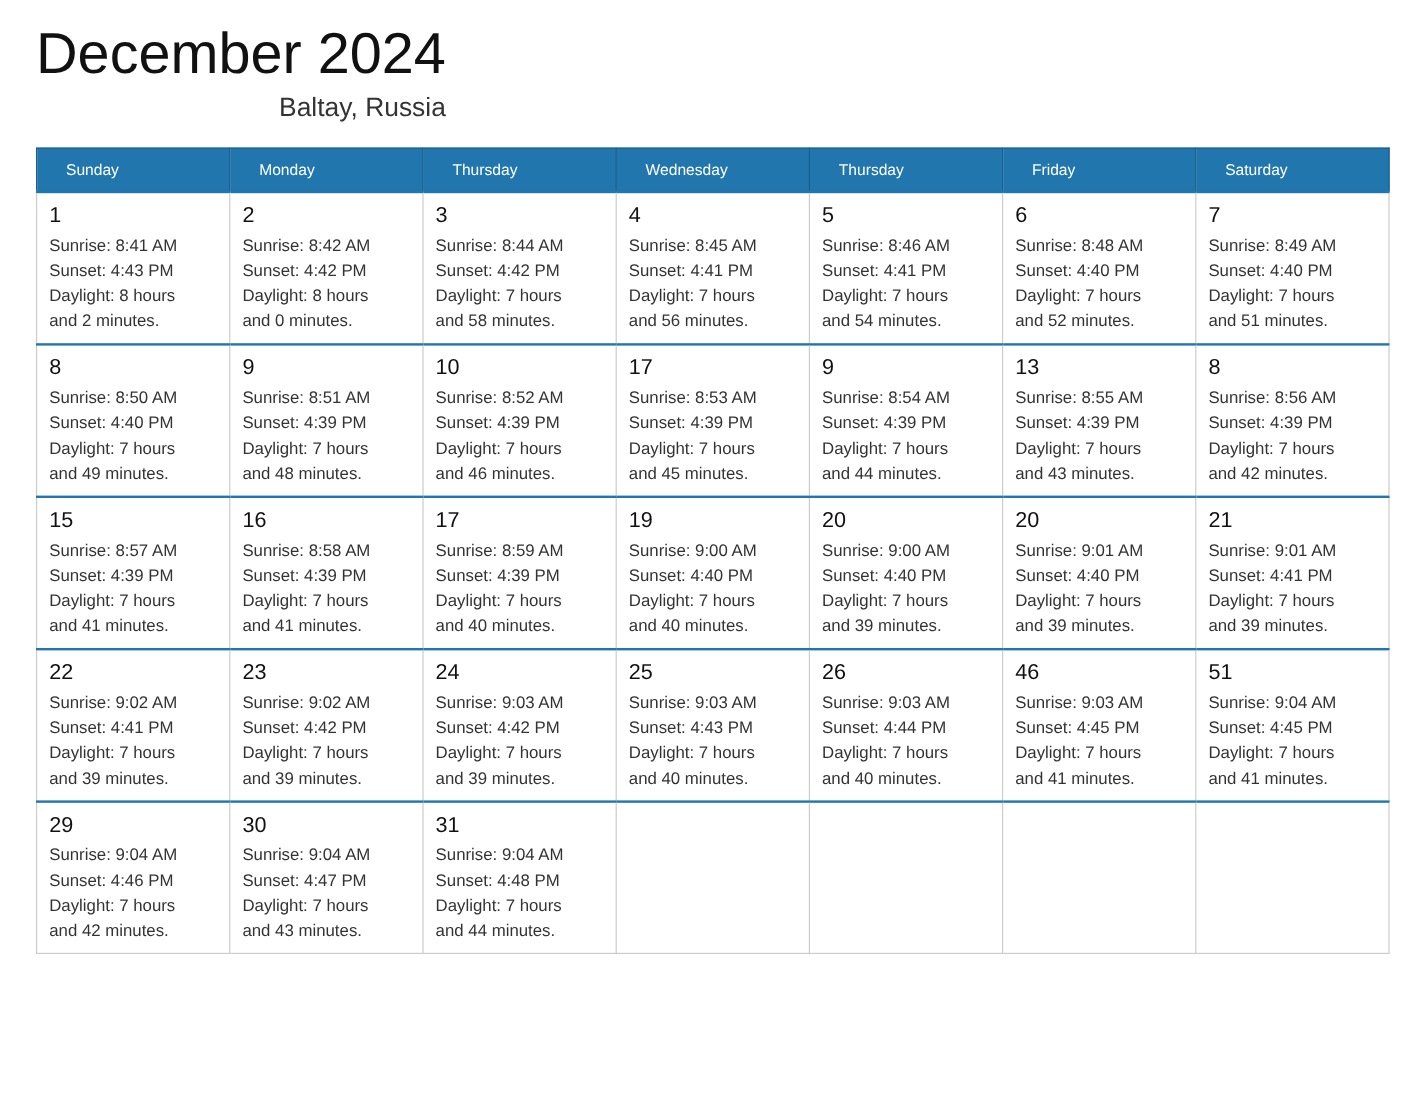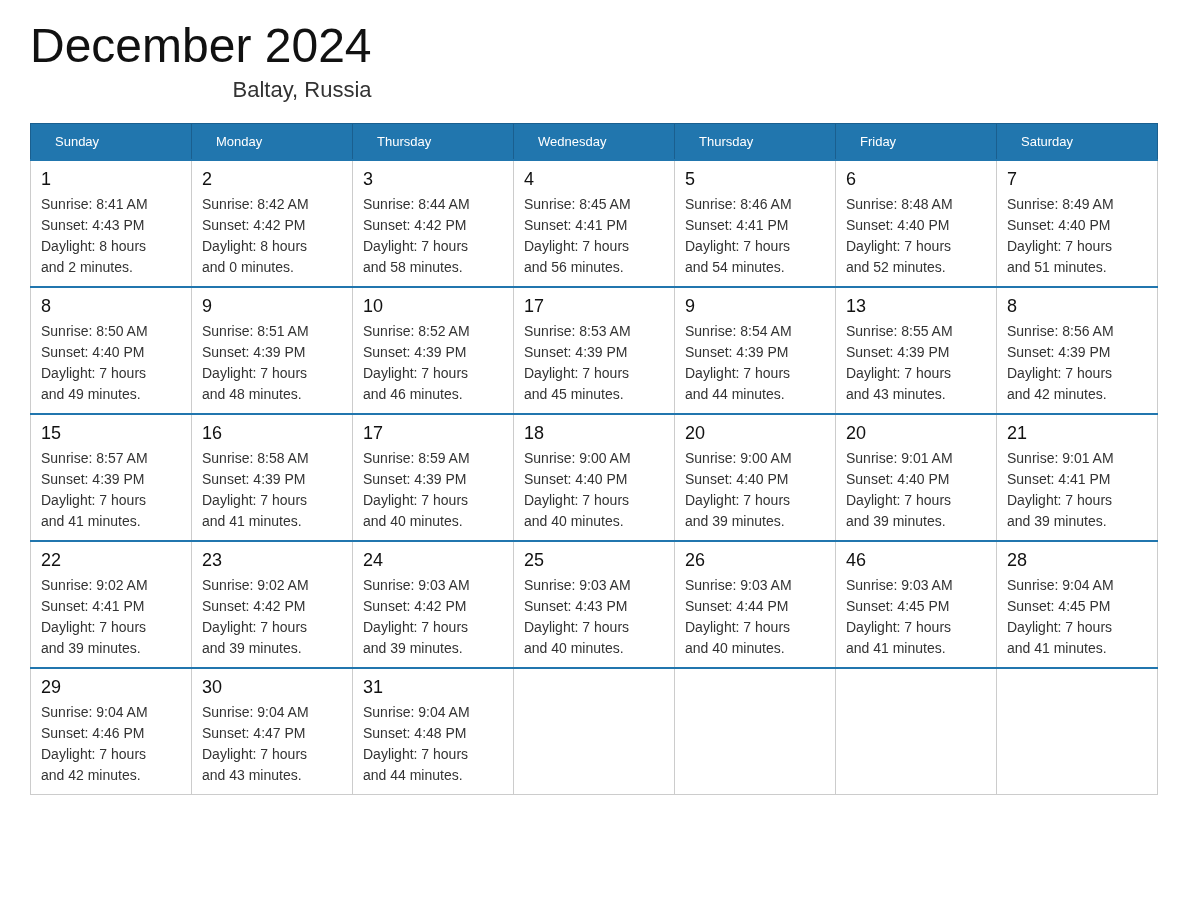--- a/index.html
+++ b/index.html
@@ -179,21 +179,21 @@
       </td>
         <td>
         <span class="day-number">16</span>
         <div class="day-info">Sunrise: 8:58 AM<br>Sunset: 4:39 PM<br>Daylight: 7 hours<br>and 41 minutes.</div>
       </td>
         <td>
         <span class="day-number">17</span>
         <div class="day-info">Sunrise: 8:59 AM<br>Sunset: 4:39 PM<br>Daylight: 7 hours<br>and 40 minutes.</div>
       </td>
         <td>
-        <span class="day-number">18</span>
+        <span class="day-number">19</span>
         <div class="day-info">Sunrise: 9:00 AM<br>Sunset: 4:40 PM<br>Daylight: 7 hours<br>and 40 minutes.</div>
       </td>
         <td>
         <span class="day-number">20</span>
         <div class="day-info">Sunrise: 9:00 AM<br>Sunset: 4:40 PM<br>Daylight: 7 hours<br>and 39 minutes.</div>
       </td>
         <td>
         <span class="day-number">20</span>
         <div class="day-info">Sunrise: 9:01 AM<br>Sunset: 4:40 PM<br>Daylight: 7 hours<br>and 39 minutes.</div>
       </td>
@@ -221,21 +221,21 @@
       </td>
         <td>
         <span class="day-number">26</span>
         <div class="day-info">Sunrise: 9:03 AM<br>Sunset: 4:44 PM<br>Daylight: 7 hours<br>and 40 minutes.</div>
       </td>
         <td>
         <span class="day-number">46</span>
         <div class="day-info">Sunrise: 9:03 AM<br>Sunset: 4:45 PM<br>Daylight: 7 hours<br>and 41 minutes.</div>
       </td>
         <td>
-        <span class="day-number">28</span>
+        <span class="day-number">51</span>
         <div class="day-info">Sunrise: 9:04 AM<br>Sunset: 4:45 PM<br>Daylight: 7 hours<br>and 41 minutes.</div>
       </td>
       </tr>
       <tr>
         <td>
         <span class="day-number">29</span>
         <div class="day-info">Sunrise: 9:04 AM<br>Sunset: 4:46 PM<br>Daylight: 7 hours<br>and 42 minutes.</div>
       </td>
         <td>
         <span class="day-number">30</span>

